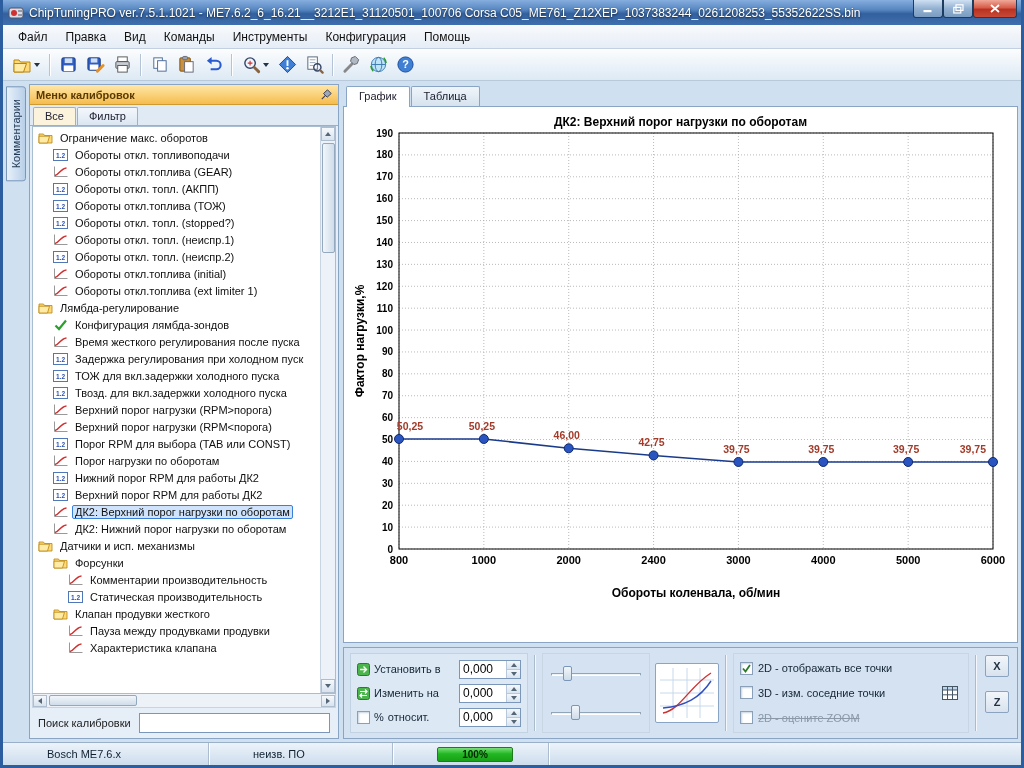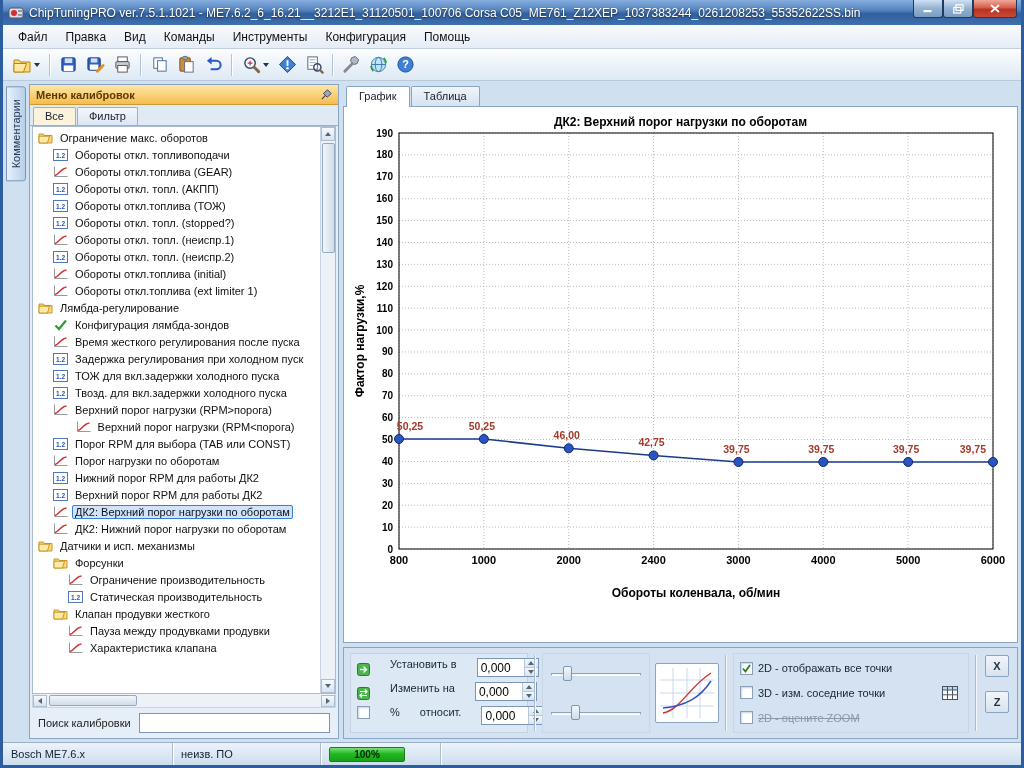--- a/index.html
+++ b/index.html
@@ -55,21 +55,21 @@
   .right-panel{flex:1;display:flex;flex-direction:column;min-width:0;margin-left:0;}
   .main-tabs{height:22px;flex:0 0 auto;display:flex;align-items:flex-end;padding-left:3px;gap:1px;}
   .mtab{padding:3px 12px 4px;font-size:11px;border:1px solid #8aa4c4;border-bottom:none;border-radius:2px 2px 0 0;background:linear-gradient(#f0f5fa,#d6e2ef);color:#223;}
   .mtab.active{background:#fff;position:relative;top:1px;padding-bottom:5px;}
   .chart-card{flex:1;min-height:0;background:#fff;border:1px solid #8aa4c4;display:flex;flex-direction:column;align-items:center;}
   .chart-title{font-size:12px;font-weight:bold;padding:8px 0 0;color:#000;}
   
   .controls{height:92px;flex:0 0 auto;margin-top:4px;background:#d4e2f1;border:1px solid #8aa4c4;display:flex;align-items:stretch;padding:5px 6px;gap:5px;font-size:11px;color:#152535;}
   .grp{border:1px solid #c2d2e2;background:#dce9f5;padding:3px 6px;display:flex;flex-direction:column;justify-content:space-around;}
   .grp.rows{width:178px;}
-  .crow{display:flex;gap:20px;height:22px;}
+  .crow{display:flex;align-items:center;gap:4px;height:22px;}
   .clabel{white-space:nowrap;}
   .crow .spin{margin-left:auto;}
   .spin{display:flex;height:19px;border:1px solid #7a96b8;background:#fff;width:62px;}
   .spin input{flex:1;min-width:0;border:none;outline:none;font-size:12px;padding:0 3px;}
   .spin-btns{width:14px;display:flex;flex-direction:column;border-left:1px solid #b8c8da;}
   .spin-btns span{flex:1;background:linear-gradient(#f4f8fc,#d8e4f0);display:flex;align-items:center;justify-content:center;border-bottom:1px solid #b8c8da;}
   .spin-btns span:last-child{border-bottom:none;}
   .cb{width:13px;height:13px;background:#fff;border:1px solid #8aa0b8;box-shadow:inset 1px 1px 2px #c8d4e0;display:inline-flex;align-items:center;justify-content:center;flex:0 0 auto;}
   .grp.sliders{width:108px;gap:6px;background:transparent;border-color:#c8d6e4;}
   .slider{position:relative;width:94px;height:18px;}
@@ -78,21 +78,21 @@
   .curve-preview{width:64px;height:60px;align-self:center;background:#fff;border:1px solid #8aa4c4;border-radius:2px;padding:2px;display:flex;align-items:center;justify-content:center;}
   .vsep{width:2px;border-left:1px solid #aabccc;border-right:1px solid #f4f8fc;margin:2px 1px;}
   .grp.checks{flex:1;min-width:0;background:transparent;border-color:#c8d6e4;padding:2px 6px;}
   .check-row{display:flex;align-items:center;gap:5px;height:18px;white-space:nowrap;}
   .check-row.disabled .check-label{color:#8a98a8;text-decoration:line-through;}
   .grid-after{margin-left:auto;margin-right:4px;}
   .xz{display:flex;flex-direction:column;gap:14px;padding:2px 2px;}
   .xz button{width:24px;height:22px;border:1px solid #8aa4c0;border-radius:2px;background:linear-gradient(#f2f6fa,#d8e2ee);font-size:11px;font-weight:bold;color:#234;}
   
   .statusbar{height:23px;flex:0 0 auto;background:linear-gradient(#ecf3fa,#cddded);border-top:1px solid #9ab0c8;display:flex;align-items:center;font-size:11px;color:#102030;}
-  .sb-cell{padding:0 8px;height:100%;display:flex;align-items:center;border-right:1px solid #aabcce;box-shadow:1px 0 0 #fff;}
+  .sb-cell{padding:0 8px;height:100%;display:flex;align-items:center;border-right:1px solid #aabcce;box-shadow:1px 0 0 #fff;margin-left:36px;}
   .sb-1{width:170px;flex:0 0 auto;}
   .sb-2{width:148px;flex:0 0 auto;}
   .sb-3{width:120px;flex:0 0 auto;}
   .sb-4{flex:1;border-right:none;box-shadow:none;}
   .pbar{width:76px;height:15px;border:1px solid #1f7a1f;border-radius:2px;background:linear-gradient(#7ae07a,#22b822 45%,#18a018);display:flex;align-items:center;justify-content:center;font-size:10px;font-weight:bold;color:#002800;}
 </style>
 </head>
 <body>
 
 <div class="window">
@@ -426,21 +426,21 @@
             </div>
             <div class="tree-row" style="padding-left: 20px;">
               <span class="icon">
                 <svg width="15" height="12" viewBox="0 0 15 12">
                   <path d="M1.5 0.5v10h13" stroke="#999" fill="none"></path>
                   <path d="M2 9.5 C6 9 7.5 2.5 13.5 2" stroke="#d03030" stroke-width="1.4" fill="none"></path>
                 </svg>
               </span>
               <span class="tree-label">Верхний порог нагрузки (RPM&gt;порога)</span>
             </div>
-            <div class="tree-row" style="padding-left: 20px; justify-content: center;">
+            <div class="tree-row" style="padding-left: 20px;">
               <span class="icon">
                 <svg width="15" height="12" viewBox="0 0 15 12">
                   <path d="M1.5 0.5v10h13" stroke="#999" fill="none"></path>
                   <path d="M2 9.5 C6 9 7.5 2.5 13.5 2" stroke="#d03030" stroke-width="1.4" fill="none"></path>
                 </svg>
               </span>
               <span class="tree-label">Верхний порог нагрузки (RPM&lt;порога)</span>
             </div>
             <div class="tree-row" style="padding-left: 20px;">
               <span class="icon">
@@ -514,21 +514,21 @@
               </span>
               <span class="tree-label">Форсунки</span>
             </div>
             <div class="tree-row" style="padding-left: 35px;">
               <span class="icon">
                 <svg width="15" height="12" viewBox="0 0 15 12">
                   <path d="M1.5 0.5v10h13" stroke="#999" fill="none"></path>
                   <path d="M2 9.5 C6 9 7.5 2.5 13.5 2" stroke="#d03030" stroke-width="1.4" fill="none"></path>
                 </svg>
               </span>
-              <span class="tree-label">Ограничение производительность</span>
+              <span class="tree-label">Комментарии производительность</span>
             </div>
             <div class="tree-row" style="padding-left: 35px;">
               <span class="icon">
                 <svg width="15" height="12" viewBox="0 0 15 12">
                   <rect x="0.5" y="0.5" width="14" height="11" fill="#fff" stroke="#5078b8"></rect>
                   <text x="7.5" y="8.6" font-size="6.5" font-weight="bold" fill="#2a50b0" text-anchor="middle" font-family="Liberation Sans, sans-serif">1.2</text>
                 </svg>
               </span>
               <span class="tree-label">Статическая производительность</span>
             </div>

